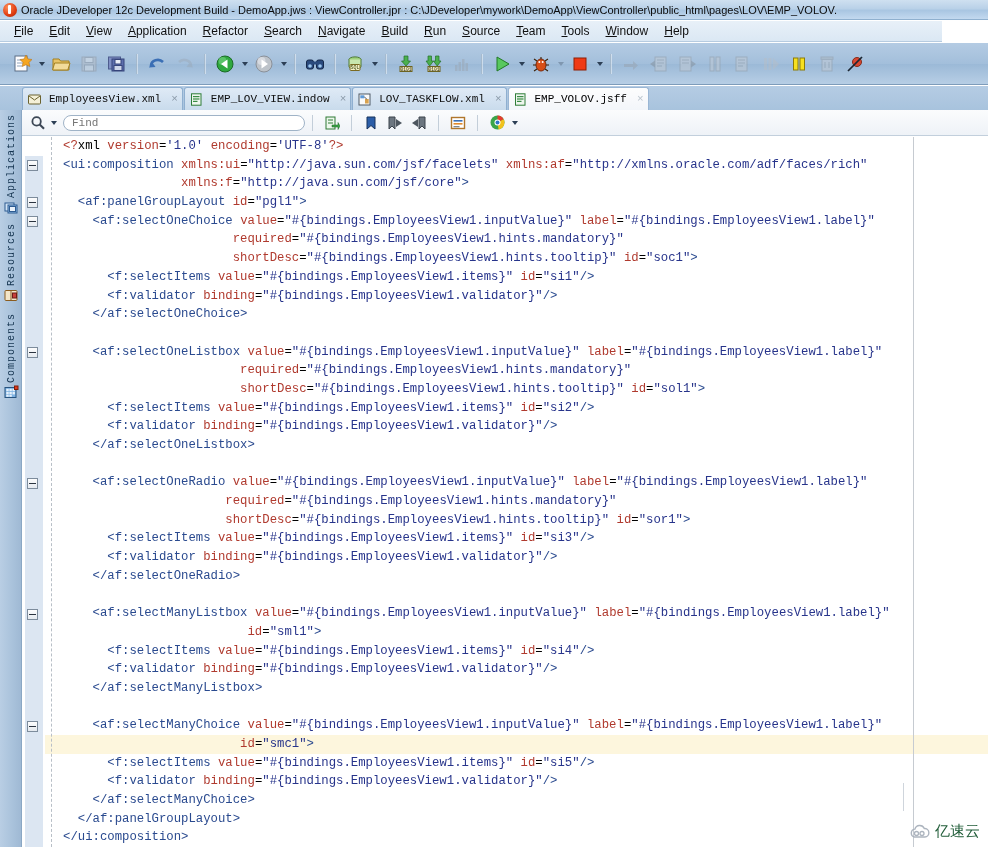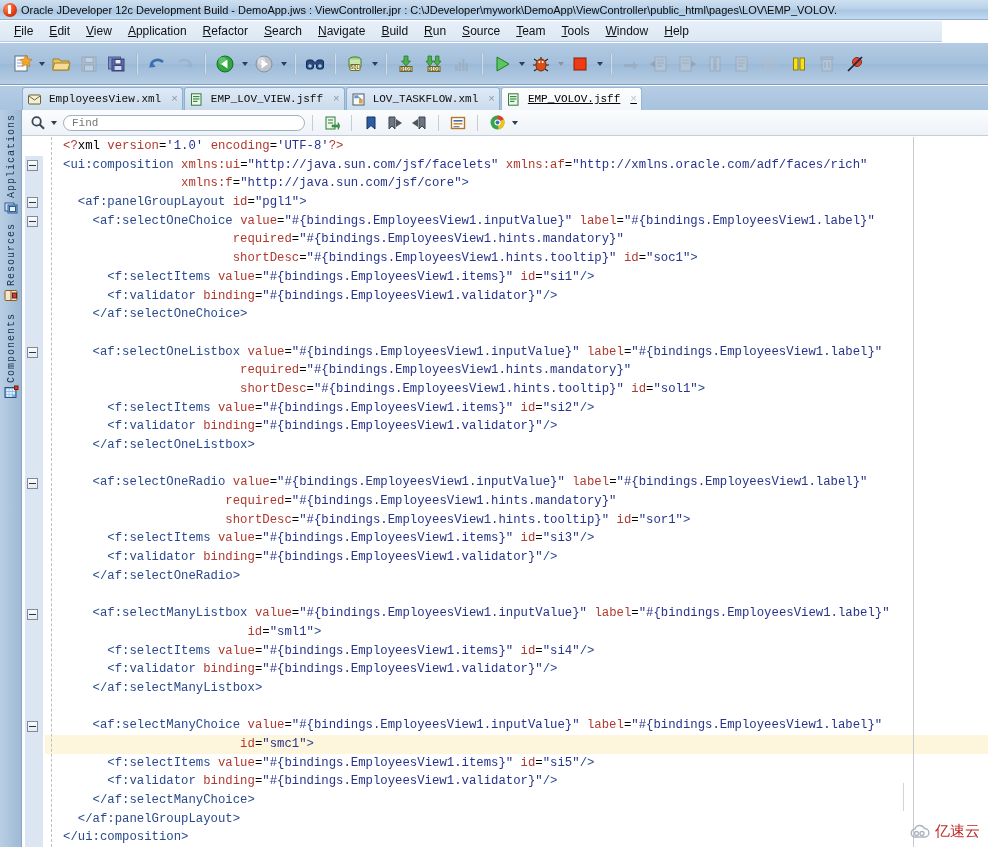--- a/index.html
+++ b/index.html
@@ -100,21 +100,20 @@
     font-size: 11px; color: #0d0d0d; white-space: nowrap;
     background: linear-gradient(to bottom, #dfeaf6 0%, #c9dbec 100%);
     border: 1px solid #8fafd0; border-bottom: none;
     border-radius: 3px 3px 0 0;
     font-family: "Liberation Mono", monospace;
   }
   .etab.active {
     background: linear-gradient(to bottom, #fdfdfd 0%, #f3f6fa 100%);
     border-color: #9ab6d4;
     color: #000;
-    text-decoration: underline;
   }
   .etab .tclose { font-size: 11px; color: #8a99a8; padding-left: 2px; }
   .etab.active .tclose { color: #b9c3cc; }
   .tab-ico { width: 13px; height: 13px; flex: 0 0 auto; }
 
   
   .findbar {
     position: absolute; left: 22px; top: 110px; width: 966px; height: 26px;
     background: linear-gradient(to bottom, #fbfcfd 0%, #eef2f7 100%);
     border-bottom: 1px solid #c2cfdc;
@@ -205,21 +204,21 @@
   .tag   { color: #2a4a8f; }
   .attr  { color: #b03a2e; }
   .val   { color: #27348b; }
   .pi    { color: #b03a2e; }
   .plain { color: #000000; }
 
   
   .watermark {
     position: absolute; right: 8px; bottom: 6px;
     display: flex; align-items: center; gap: 4px;
-    color: #b91c1c; font-size: 15px;
+    color: #14532d; font-size: 15px;
     font-family: "DejaVu Sans", sans-serif;
     opacity: 0.95;
   }
   .wm-divider {
     position: absolute; right: 84px; bottom: 36px;
     width: 1px; height: 28px; background: #cfd5dc;
   }
   svg { display: block; }
 </style>
 </head>
@@ -479,21 +478,21 @@
       </div>
       <div class="etab">
         <span class="tab-ico">
           <svg width="13" height="13" viewBox="0 0 13 13">
             <rect x="1.5" y="0.8" width="9.5" height="11.4" fill="#eef6ee" stroke="#2e7d38"></rect>
             <rect x="3" y="3" width="6.5" height="1.2" fill="#3a8c45"></rect>
             <rect x="3" y="5.4" width="6.5" height="1.2" fill="#3a8c45"></rect>
             <rect x="3" y="7.8" width="4.5" height="1.2" fill="#3a8c45"></rect>
           </svg>
         </span>
-        <span>EMP_LOV_VIEW.jsff</span>
+        <span>EMP_LOV_VIEW.indow</span>
         <span class="tclose">×</span>
       </div>
       <div class="etab">
         <span class="tab-ico">
           <svg width="13" height="13" viewBox="0 0 13 13">
             <rect x="1" y="1" width="11" height="11" fill="#fafafa" stroke="#4f5a66"></rect>
             <rect x="2.3" y="2.3" width="4" height="3" fill="#5f9ad8"></rect>
             <rect x="7" y="6" width="3.7" height="4.5" fill="#d8a24f"></rect>
             <line x1="6.3" y1="4" x2="8.8" y2="6" stroke="#4f5a66"></line>
           </svg>

